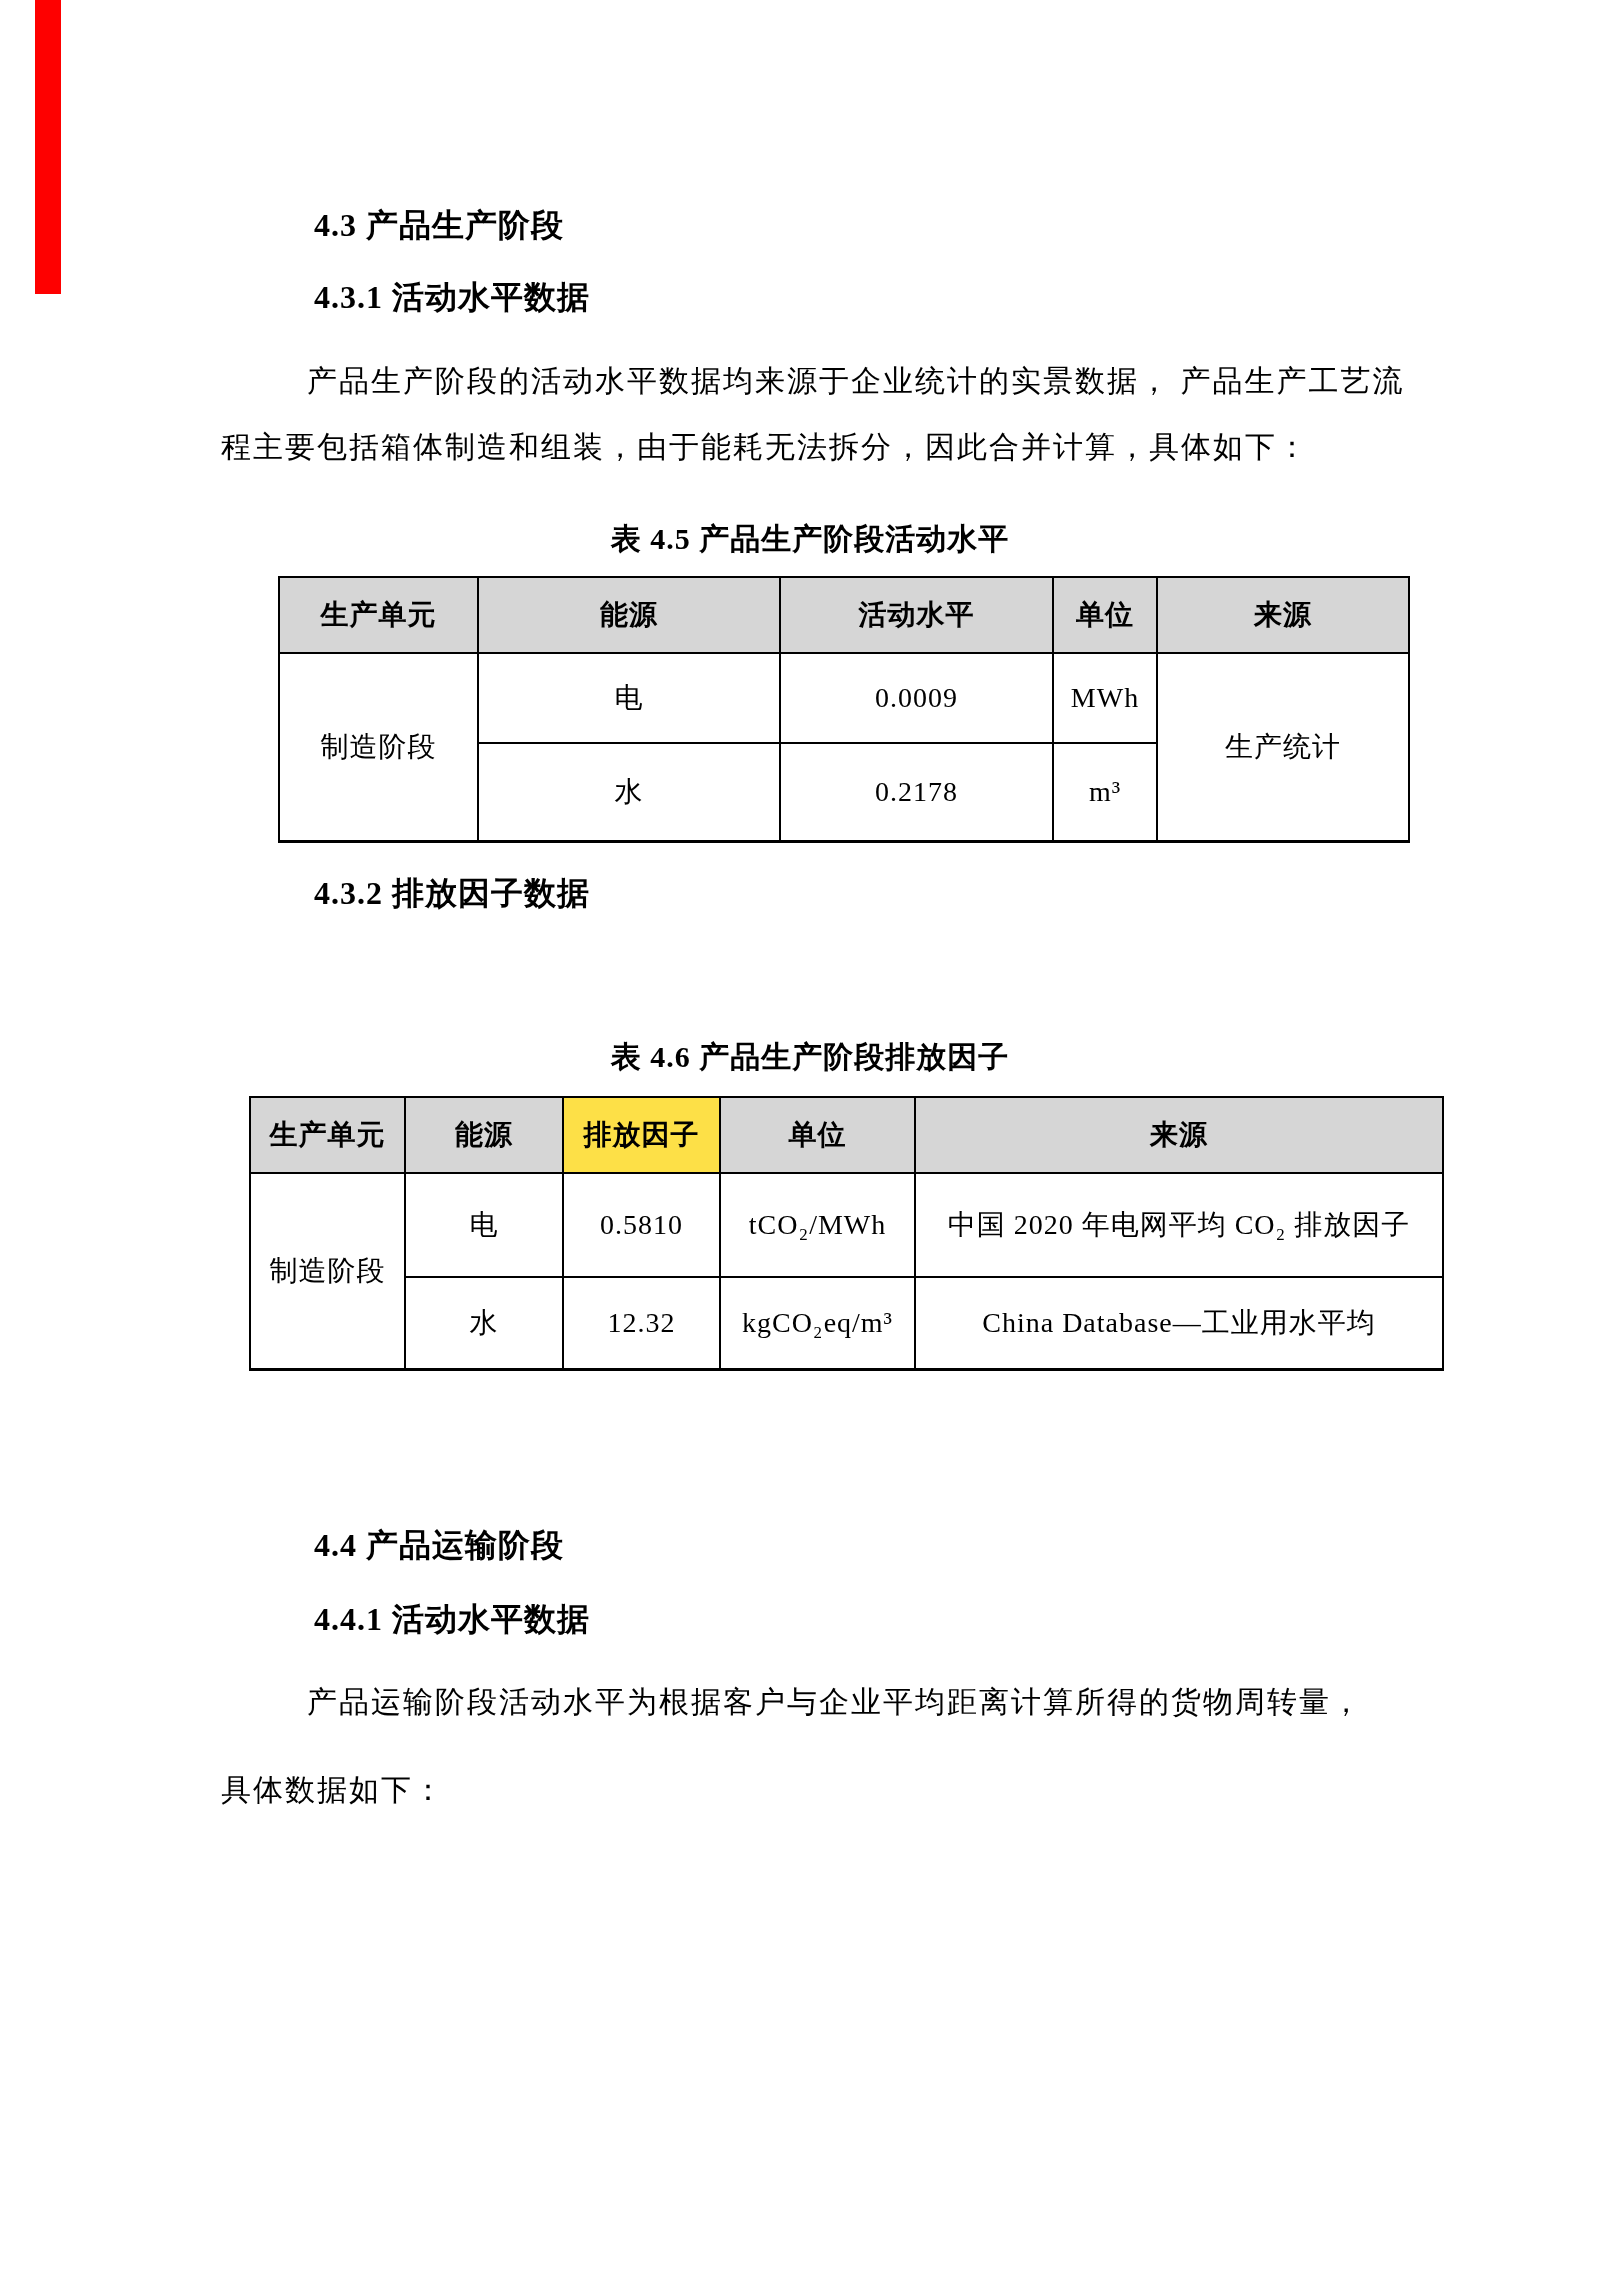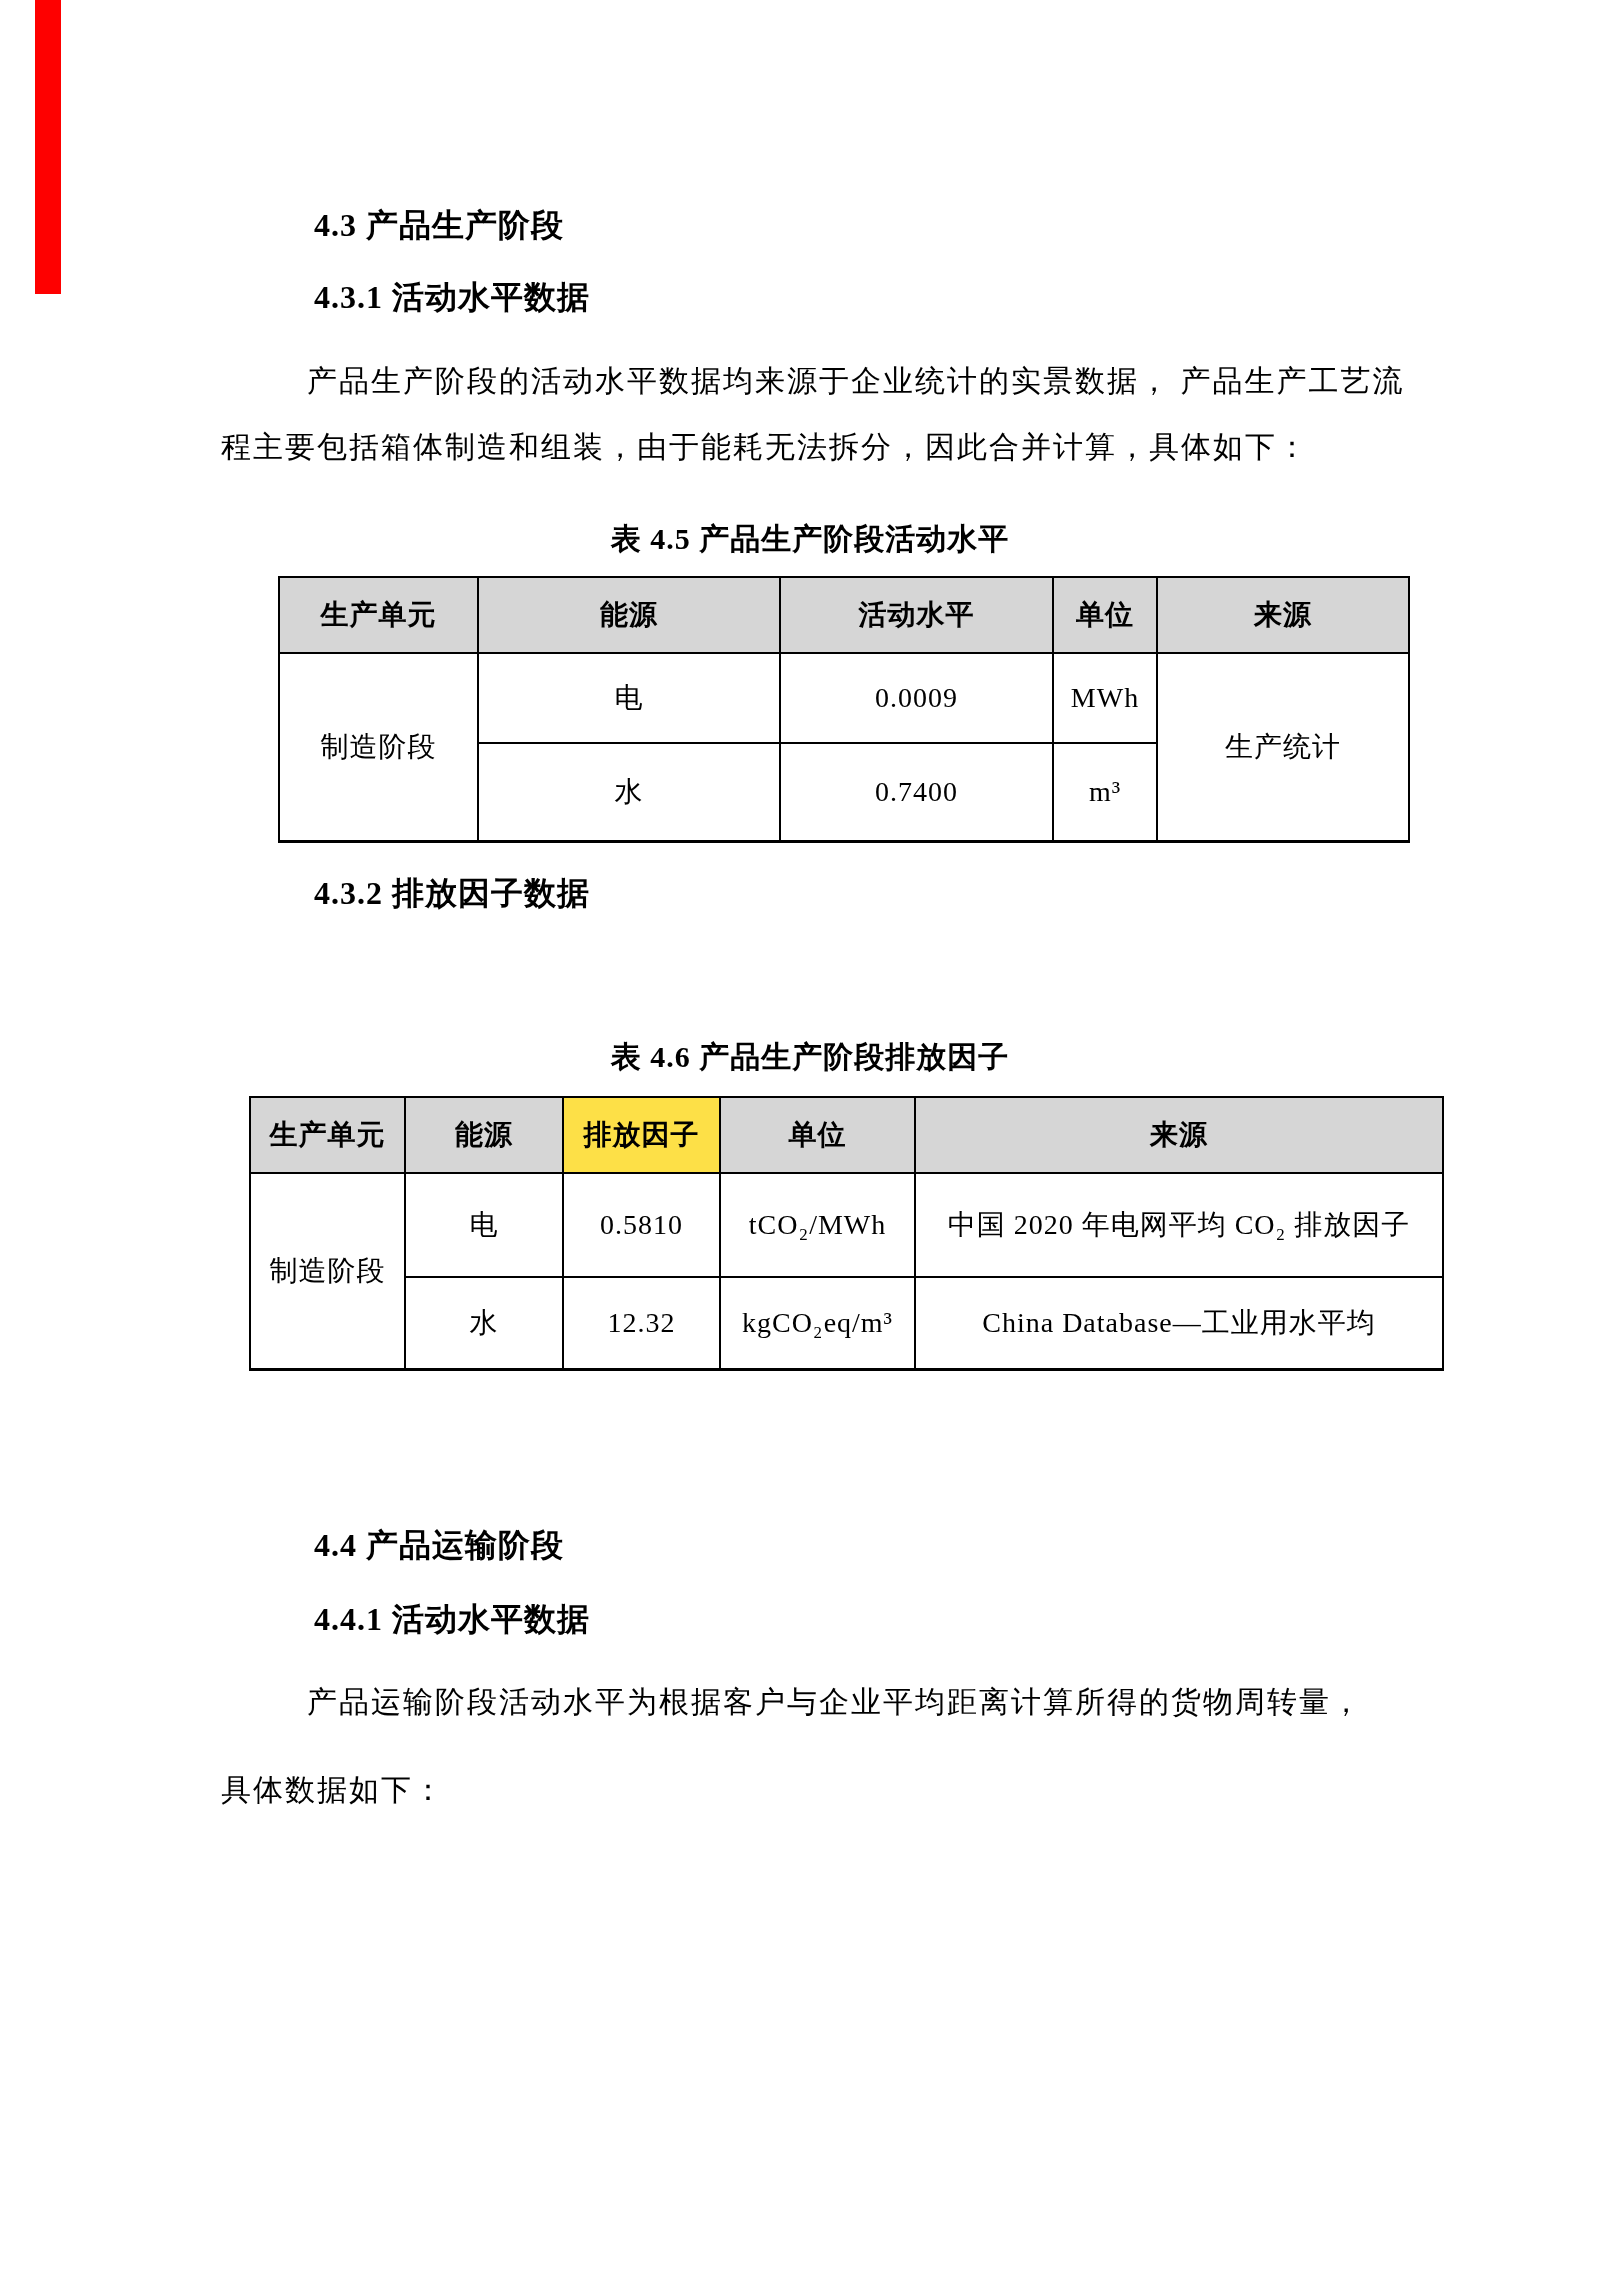--- a/index.html
+++ b/index.html
@@ -99,21 +99,21 @@
     </tr>
     <tr style="height:90px;">
       <td rowspan="2">制造阶段</td>
       <td>电</td>
       <td>0.0009</td>
       <td>MWh</td>
       <td rowspan="2">生产统计</td>
     </tr>
     <tr style="height:98px;">
       <td>水</td>
-      <td>0.7400</td>
+      <td>0.2178</td>
       <td>m³</td>
     </tr>
   </tbody>
     </table>
 
   <div class="abs heading" style="left:314px; top:872px;">4.3.2 排放因子数据</div>
 
 
   <div class="abs table-caption" style="top:1037px;">表 4.6 产品生产阶段排放因子</div>
 

